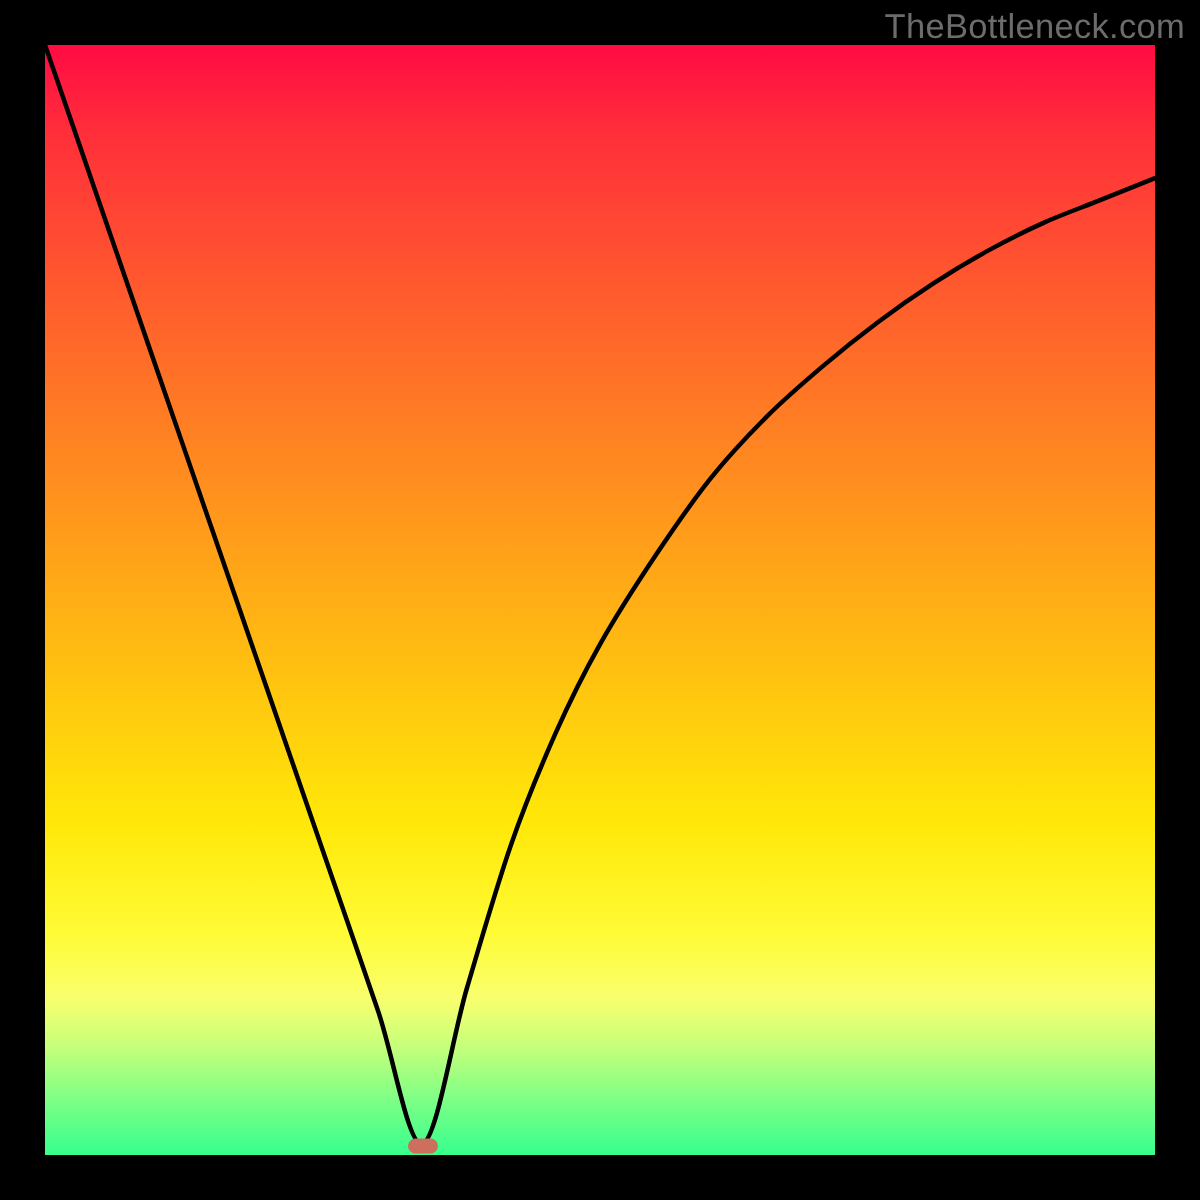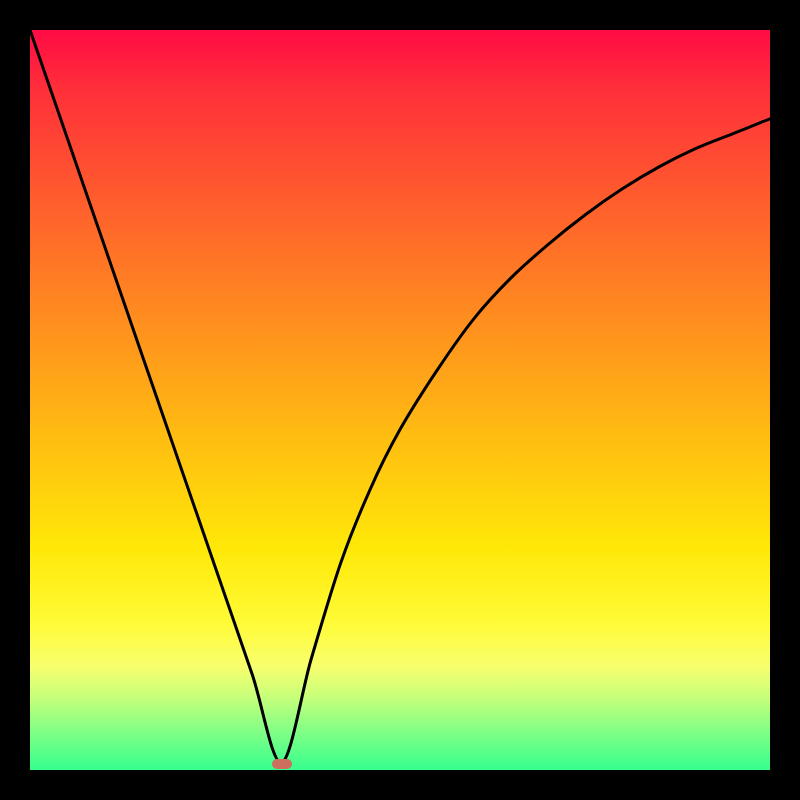--- a/index.html
+++ b/index.html
@@ -62,20 +62,21 @@
     width: 20px;
     height: 10px;
     border-radius: 5px;
     background: #cc6f5f;
   }
 </style>
 </head>
 <body>
 
 <div class="frame">
+  <div class="watermark">TheBottleneck.com</div>
 
   <div class="plot-area">
     <svg class="curve" viewBox="0 0 740 740" preserveAspectRatio="none">
       <path id="curve-path" fill="none" stroke="#000" stroke-width="3" stroke-linecap="round" stroke-linejoin="round" d="M 0.00 0.00 C 5.92 17.17, 25.16 72.96, 37.00 107.30 C 48.84 141.64, 62.16 180.26, 74.00 214.60 C 85.84 248.94, 99.16 287.56, 111.00 321.90 C 122.84 356.24, 136.16 394.86, 148.00 429.20 C 159.84 463.54, 173.16 502.16, 185.00 536.50 C 196.84 570.84, 211.34 612.42, 222.00 643.80 C 232.66 675.18, 242.13 734.97, 251.60 732.60 C 261.07 730.23, 271.73 660.97, 281.20 629.00 C 290.67 597.03, 301.33 560.03, 310.80 532.80 C 320.27 505.57, 330.93 480.11, 340.40 458.80 C 349.87 437.49, 359.34 418.54, 370.00 399.60 C 380.66 380.66, 395.16 358.16, 407.00 340.40 C 418.84 322.64, 432.16 303.40, 444.00 288.60 C 455.84 273.80, 469.16 259.74, 481.00 247.90 C 492.84 236.06, 506.16 224.66, 518.00 214.60 C 529.84 204.54, 543.16 193.88, 555.00 185.00 C 566.84 176.12, 580.16 166.80, 592.00 159.10 C 603.84 151.40, 617.16 143.41, 629.00 136.90 C 640.84 130.39, 654.16 123.73, 666.00 118.40 C 677.84 113.07, 691.16 108.34, 703.00 103.60 C 714.84 98.86, 734.08 91.17, 740.00 88.80"></path>
     </svg>
     <div class="minimum-dot" id="min-dot" style="left: 241.6px; top: 729px; background: rgb(204, 111, 95);"></div>
   </div>
 </div>
 
 </body></html>

